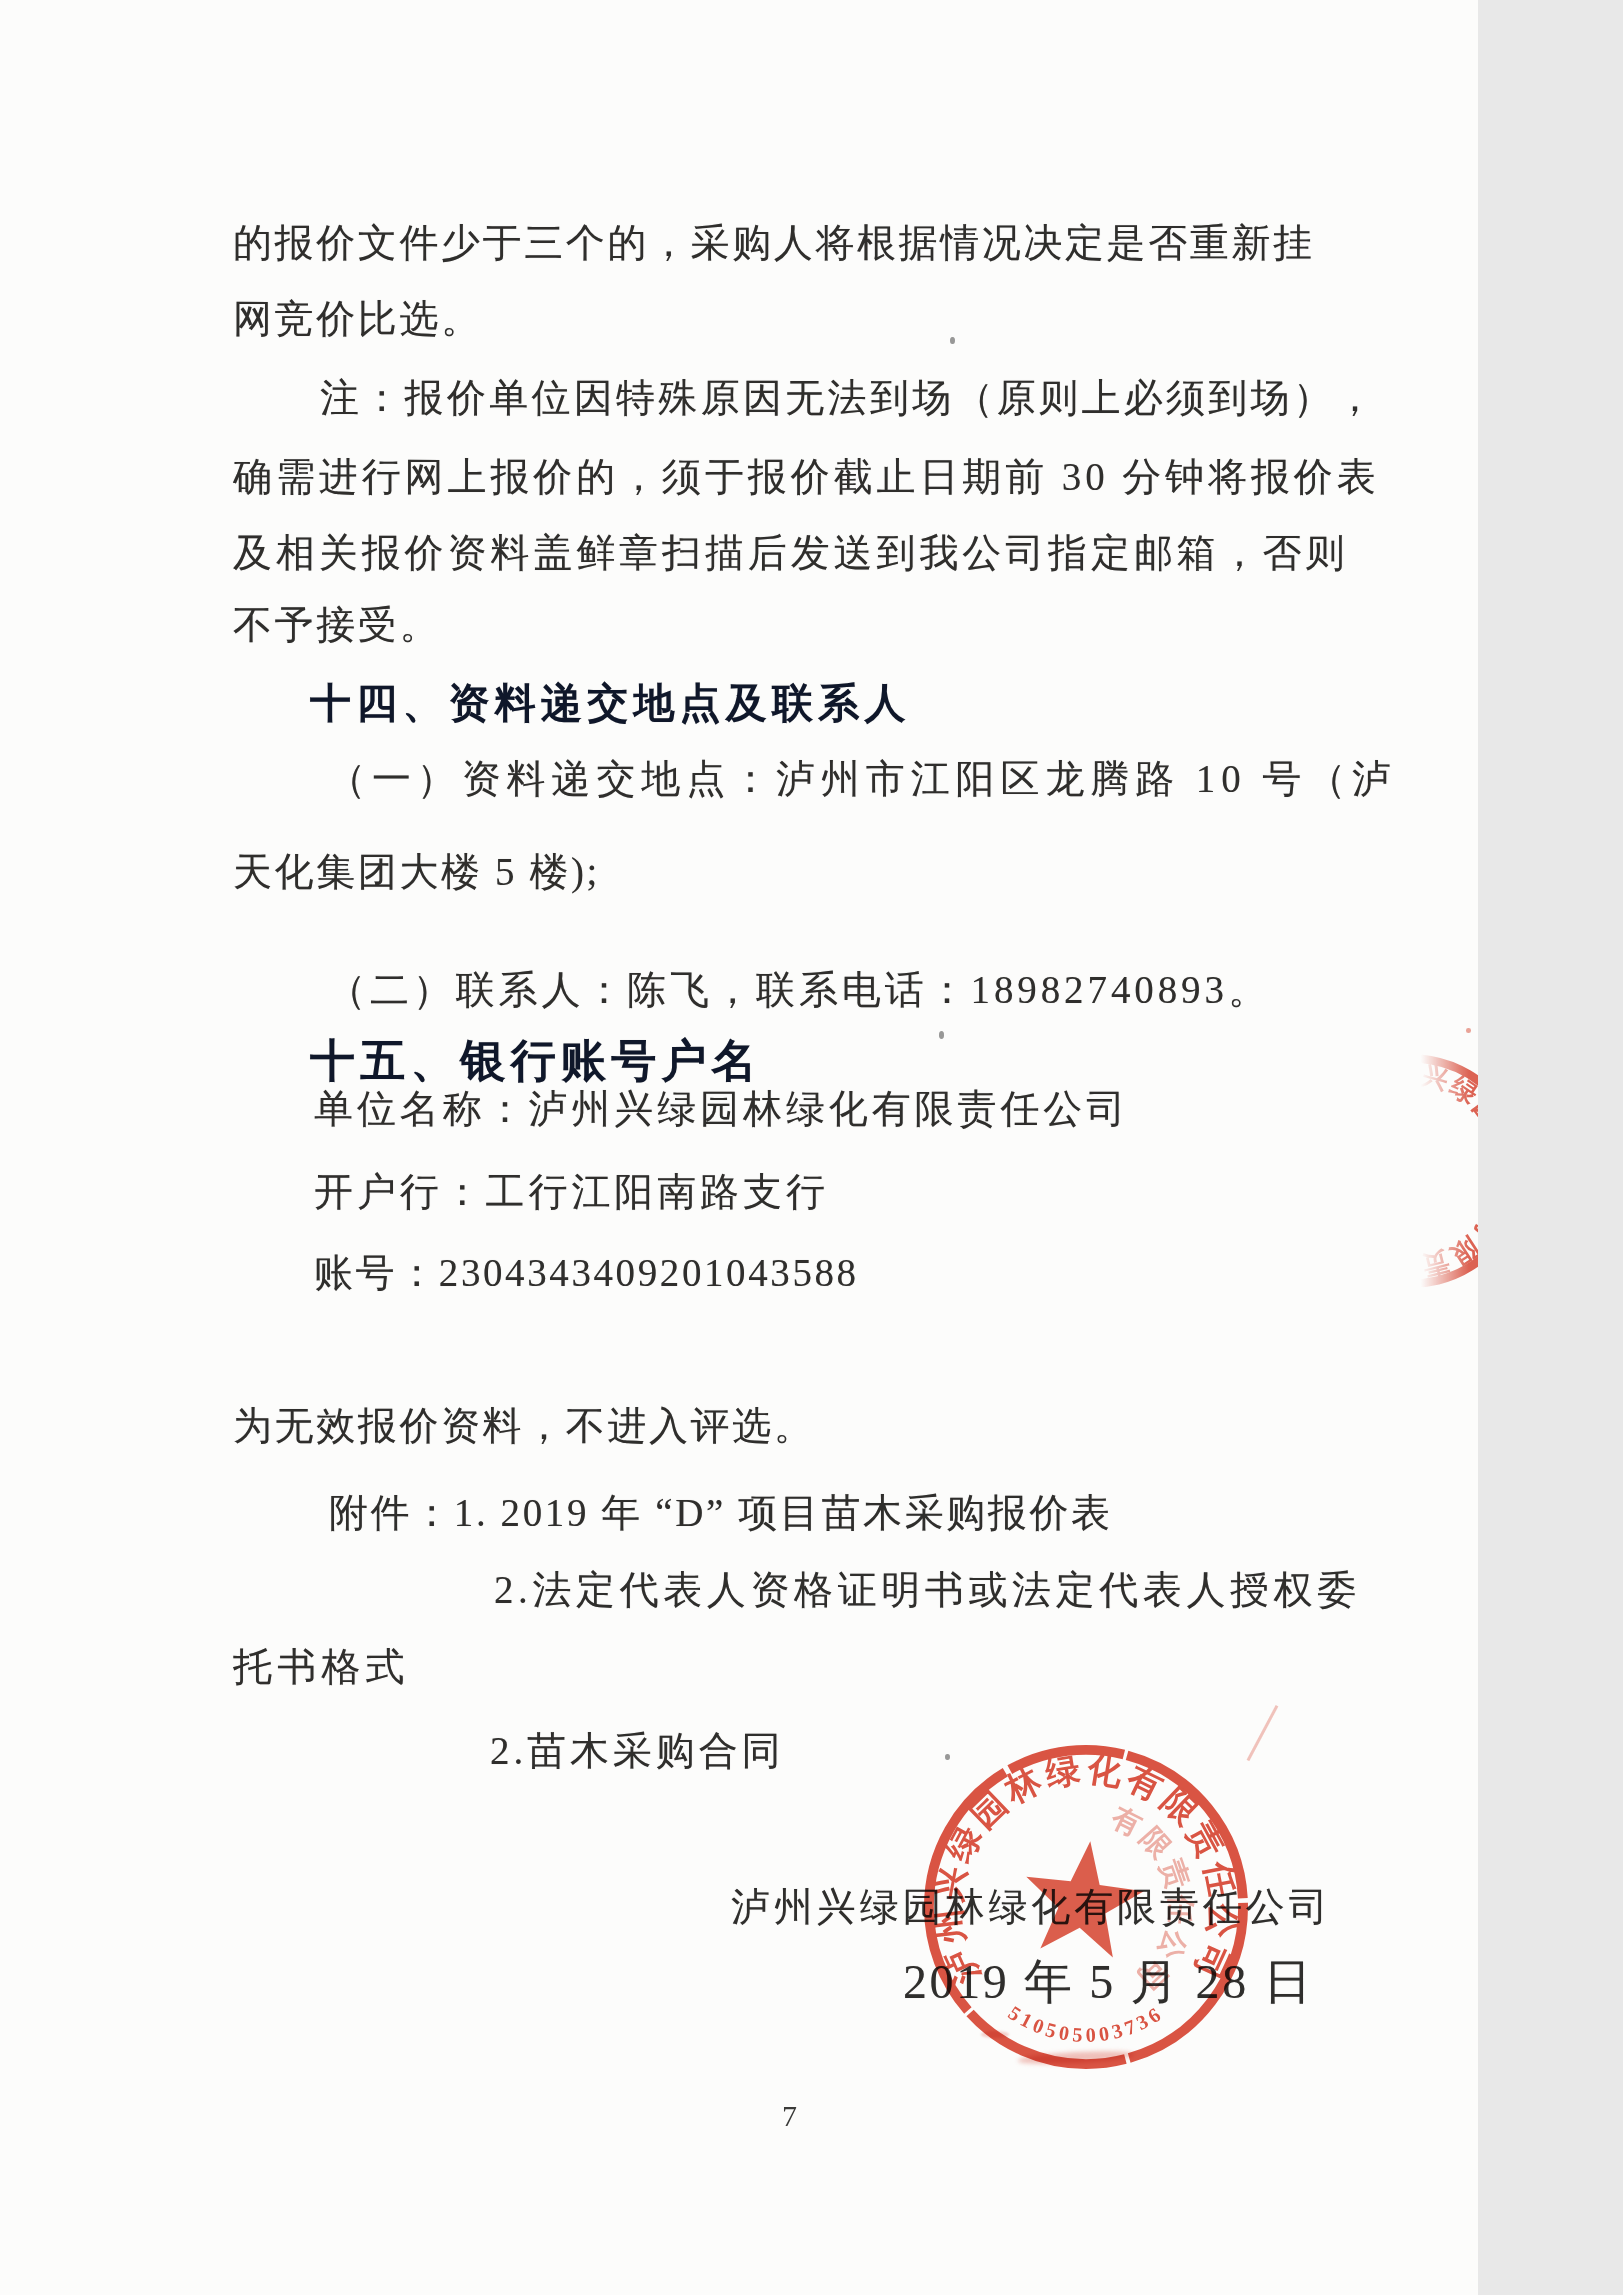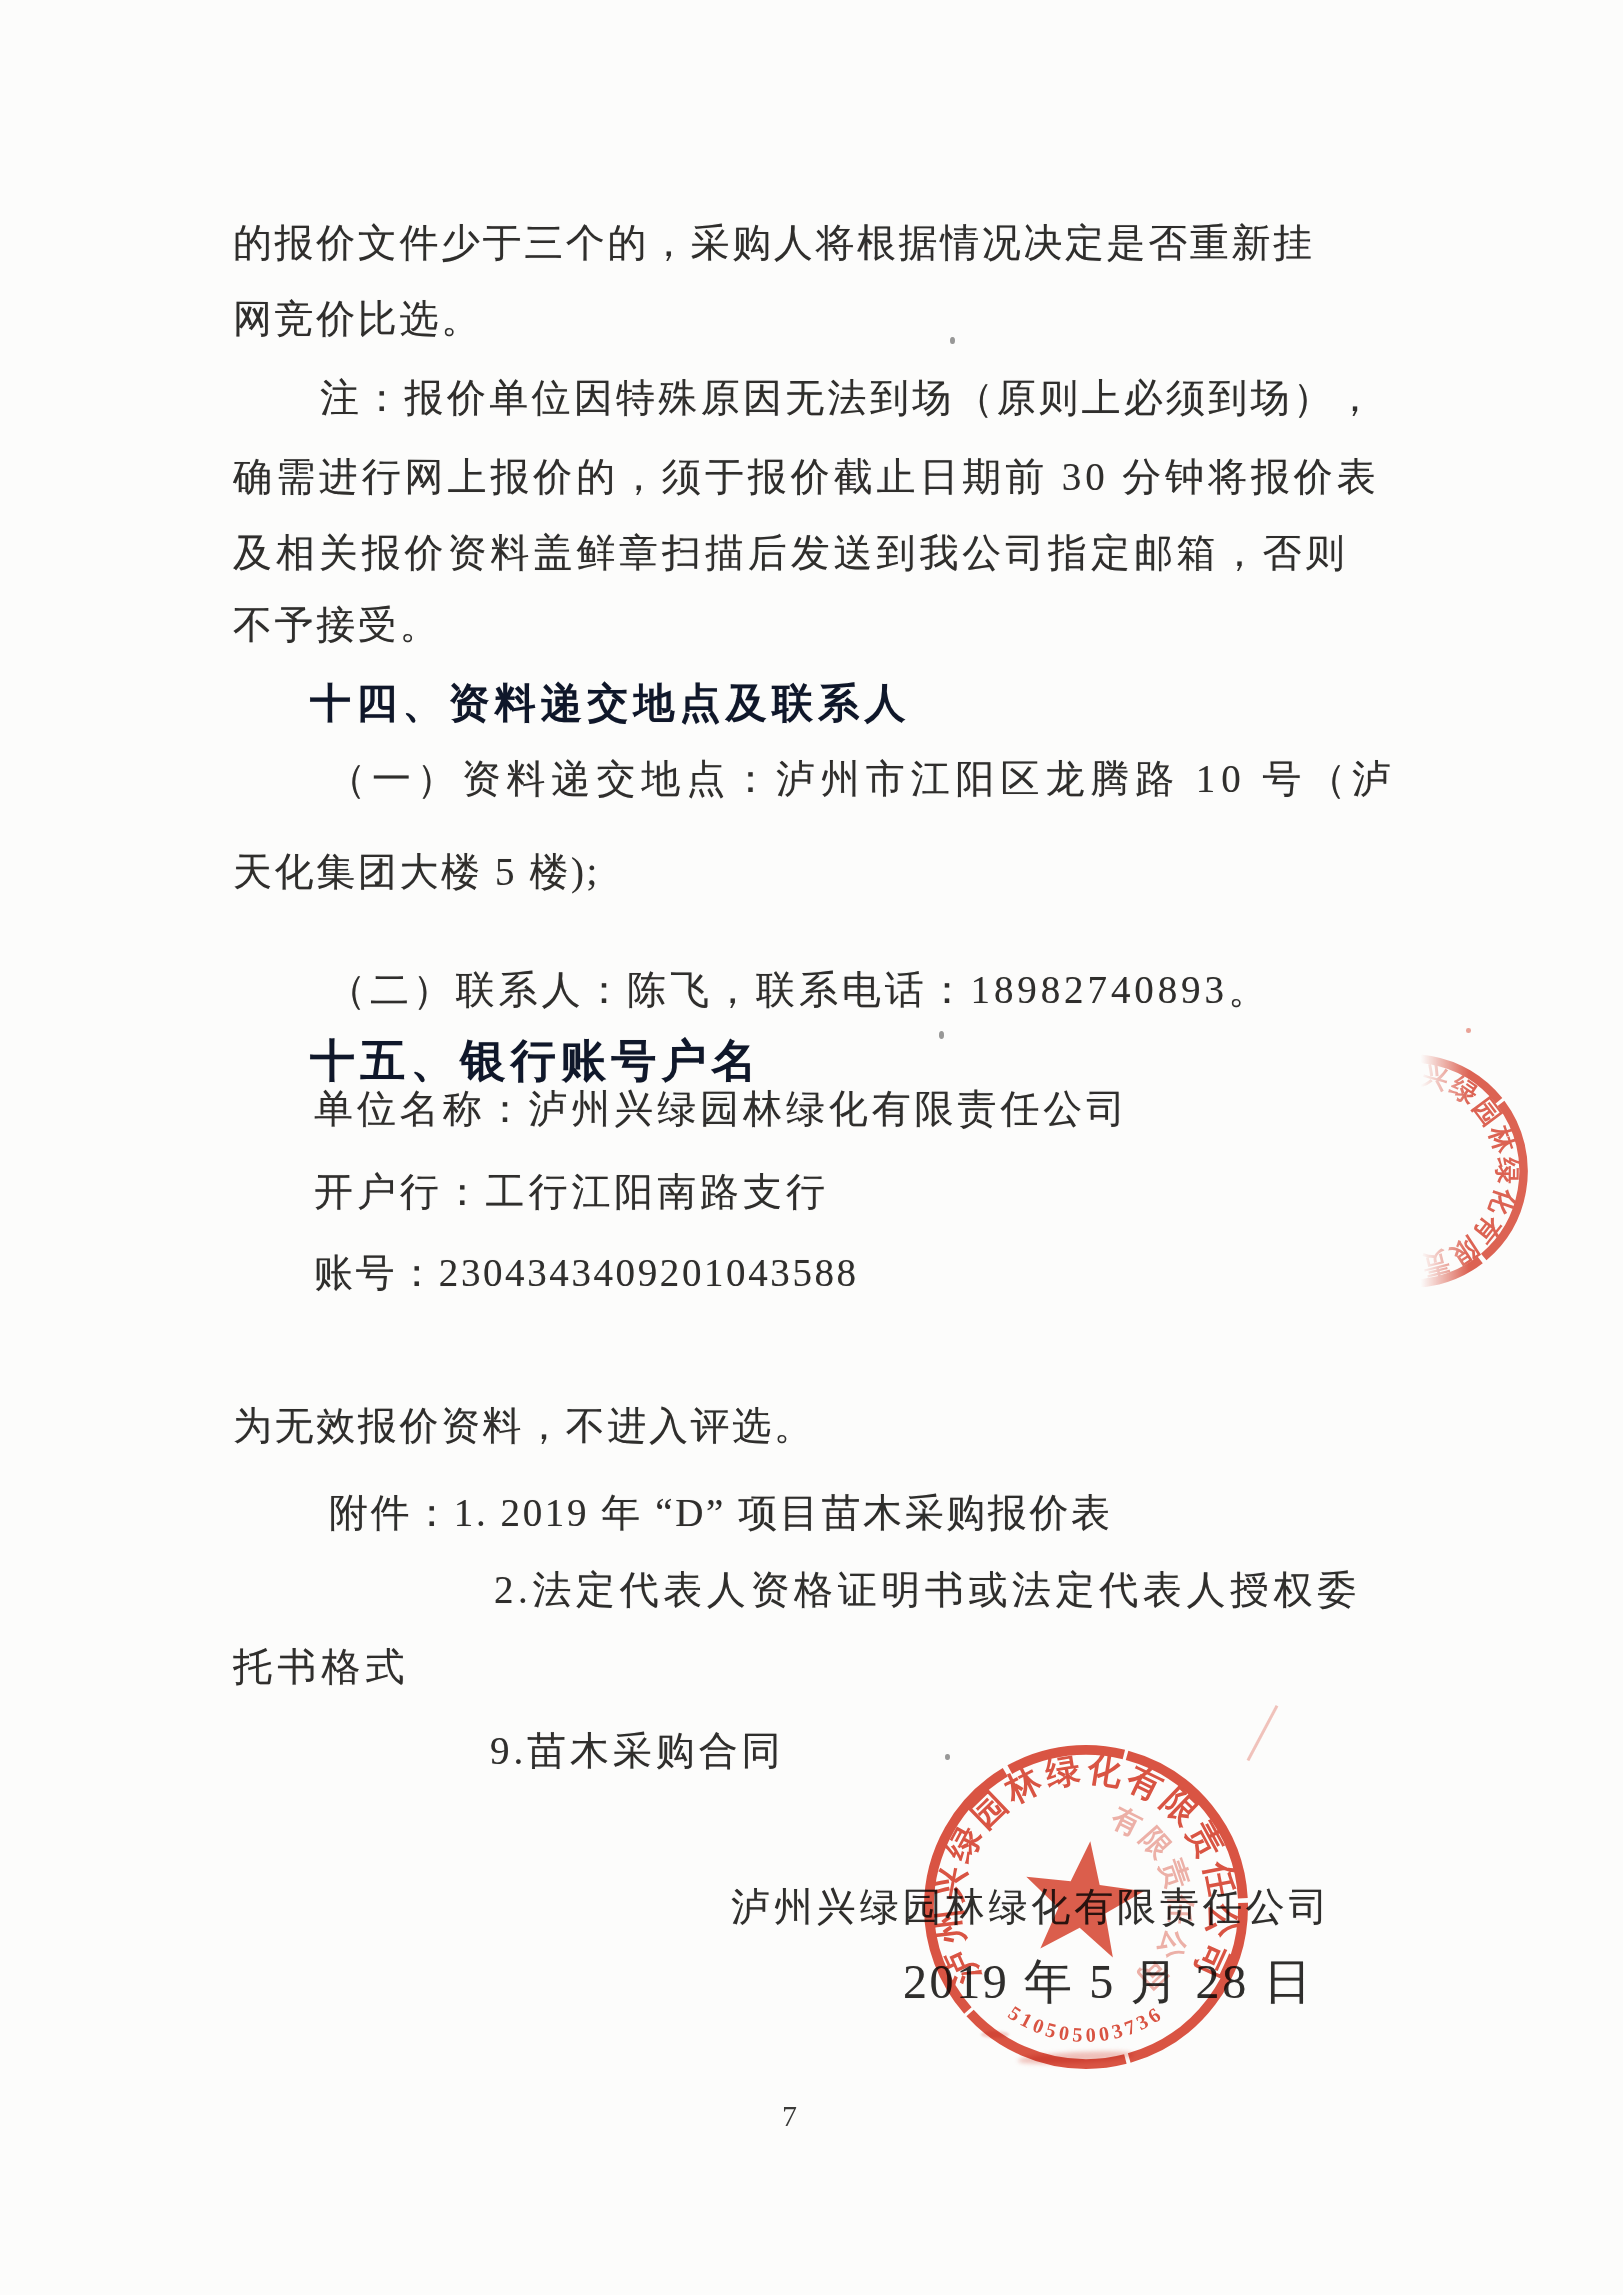--- a/index.html
+++ b/index.html
@@ -1,18 +1,18 @@
 <!DOCTYPE html>
 <html style="font-size:10.5px"><head>
 <meta charset="utf-8">
 <style>
   html,body{margin:0;padding:0;background:#e8e8e8;}
   .page{
     position:relative;
-    width:1623px;height:2295px;
+    width:1478px;height:2295px;
     background:#fcfcfb;
     overflow:hidden;
     font-family:"Liberation Serif","DejaVu Serif",serif;
     color:#2f2e2c;
   }
   .line{
     position:absolute;
     white-space:nowrap;
     font-size:39px;
     line-height:55px;
@@ -67,21 +67,21 @@
   <div class="line" style="top:844px;left:233px;letter-spacing:2.6px;">天化集团大楼 5 楼);</div>
   <div class="line" style="top:929px;left:327px;letter-spacing:3.9px;margin-top:33px;">（二）联系人：陈飞，联系电话：18982740893。</div>
   <div class="line bold" style="top:1034px;left:310px;letter-spacing:5.2px;font-size:45px;">十五、银行账号户名</div>
   <div class="line" style="top:1081px;left:314px;letter-spacing:3.9px;">单位名称：泸州兴绿园林绿化有限责任公司</div>
   <div class="line" style="top:1164px;left:314px;letter-spacing:3.9px;">开户行：工行江阳南路支行</div>
   <div class="line" style="top:1245px;left:314px;letter-spacing:2.6px;">账号：2304343409201043588</div>
   <div class="line" style="top:1398px;left:233px;letter-spacing:2.6px;">为无效报价资料，不进入评选。</div>
   <div class="line" style="top:1485px;left:329px;letter-spacing:2.6px;">附件：1. 2019 年 “D” 项目苗木采购报价表</div>
   <div class="line" style="top:1562px;left:494px;letter-spacing:4.6px;">2.法定代表人资格证明书或法定代表人授权委</div>
   <div class="line" style="top:1639px;left:233px;letter-spacing:5.2px;">托书格式</div>
-  <div class="line" style="top:1723px;left:490px;letter-spacing:3.9px;">9.苗木采购合同</div>
+  <div class="line" style="top:1723px;left:490px;letter-spacing:3.9px;">2.苗木采购合同</div>
 
   <div class="line sig" style="top:1879px;left:731px;letter-spacing:3.9px;">泸州兴绿园林绿化有限责任公司</div>
   <div class="line date" style="top:1954px;left:903px;letter-spacing:2.6px;">2019 年 5 月 28 日</div>
 
   <div class="pagenum" style="top:2099px;left:782px;">7</div>
 
   <svg class="stamp-svg" style="left:906px;top:1727px;" width="360" height="360" viewBox="-275 -275 550 550" opacity="0.9">
     <circle class="seal-ring" r="240" stroke-width="15" stroke-dasharray="310 6 260 5 420 8 180 5 300 7"></circle>
     <path id="arcMain" d="M -157.3 110.1 A 192 192 0 1 1 157.3 110.1" fill="none"></path>
     <path id="arcNum" d="M -145.7 145.7 A 206 206 0 0 0 145.7 145.7" fill="none"></path>

